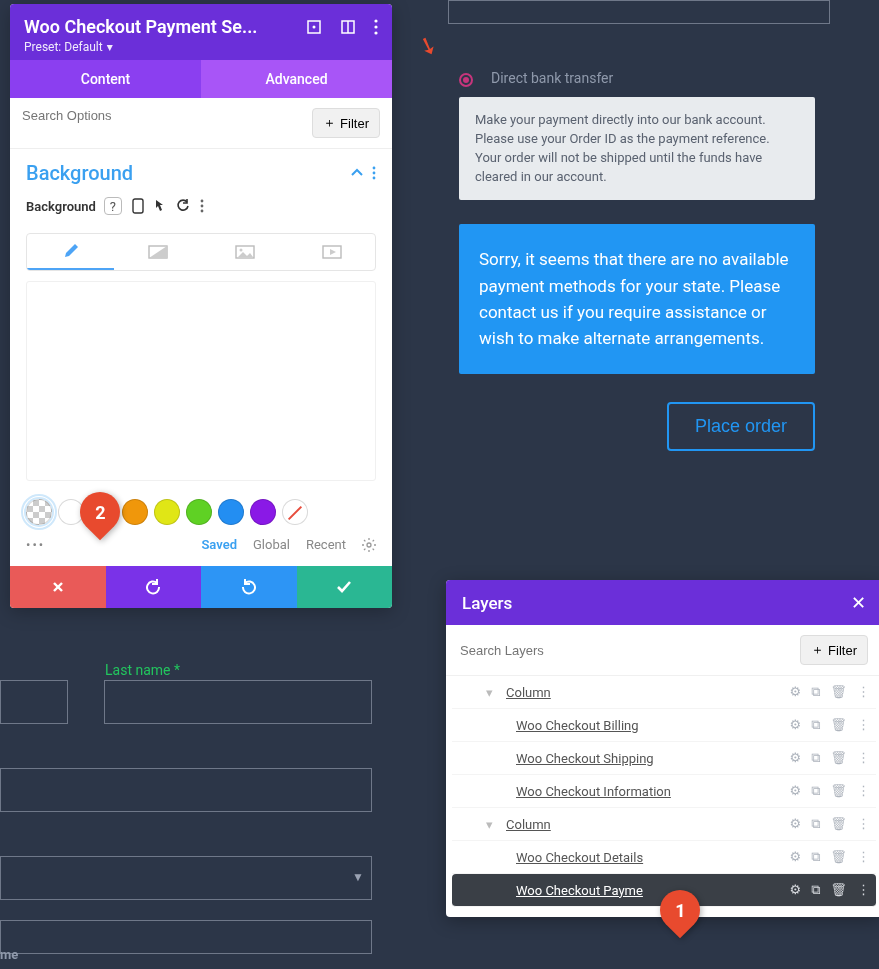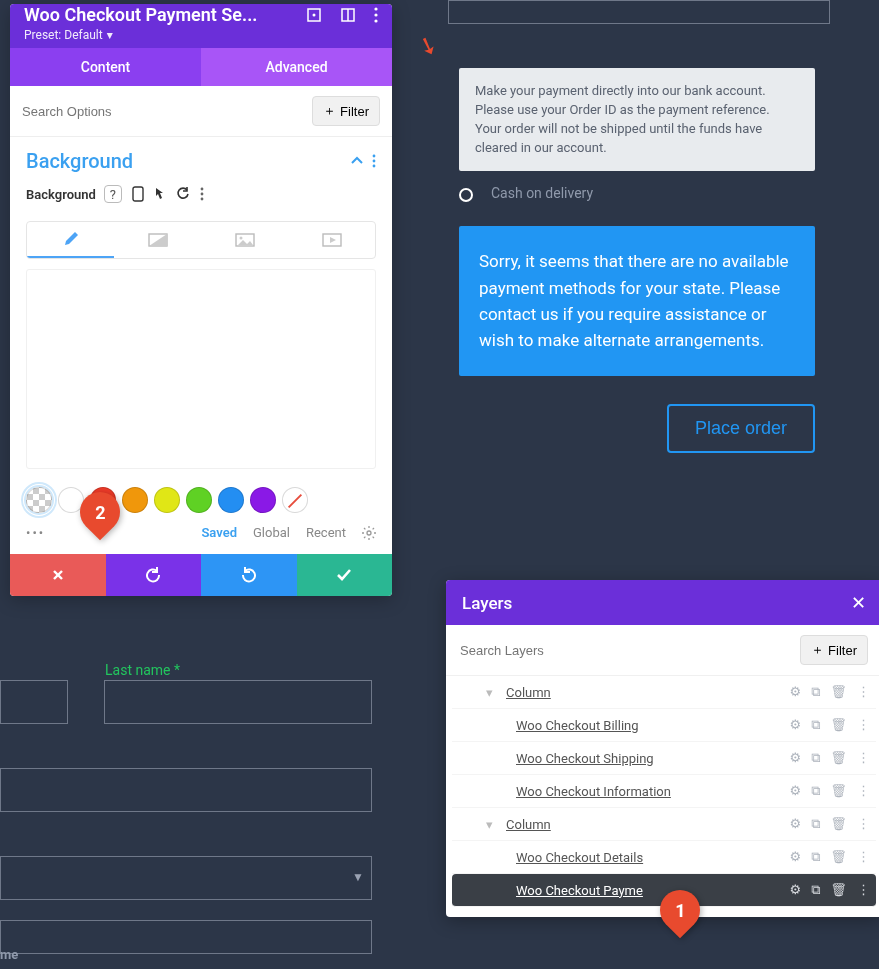--- a/index.html
+++ b/index.html
@@ -21,21 +21,21 @@
     width: 382px;
     background: #fff;
     border-radius: 4px;
     box-shadow: 0 4px 18px rgba(0,0,0,.25);
     overflow: hidden;
     z-index: 20;
   }
   .sp-header {
     background: #6b2fd9;
     color: #fff;
-    padding: 0 14px 6px;
+    padding: 12px 14px 6px;
   }
   .sp-title-row { display:flex; align-items:center; justify-content:space-between; }
   .sp-title { font-size: 18px; font-weight: 600; }
   .sp-head-icons { display:flex; gap:18px; }
   .sp-head-icons span { cursor:pointer; display:inline-flex; }
   .sp-preset { font-size: 12px; opacity:.9; margin-top:3px; display:flex; align-items:center; gap:4px; }
 
   .sp-tabs {
     display:flex;
     background:#a855f7;
@@ -47,21 +47,21 @@
     padding:11px 4px;
     font-size:14px;
     cursor:pointer;
     font-weight:500;
   }
   .sp-tabs .tab.active { background:#8b3ff0; }
 
   .sp-search-row {
     display:flex; gap:8px;
     padding:10px 12px;
-    align-items:center;
+    align-items:flex-start;
     border-bottom:1px solid #eee;
   }
   .sp-search-row input {
     flex:1; border:0; outline:0; font-size:13px; color:#888;
   }
   .btn-filter {
     background:#f1f1f1;
     border:1px solid #ddd;
     border-radius:4px;
     padding:5px 10px;
@@ -431,25 +431,25 @@
 
 <div class="callout-badge" style="left:80px; top:492px;">
     <span>2</span>
   </div>
 
 <div class="box-outline" style="left:448px; top:0; width:382px; height:24px;"></div>
 
 <div class="arrow-annot">➘</div>
 
 <div class="pay-methods">
+  <div class="pm-row">
+    <span class="pm-radio sel"></span>
+    <span>Direct bank transfer</span>
+  </div>
   <div class="pm-desc">Make your payment directly into our bank account. Please use your Order ID as the payment reference. Your order will not be shipped until the funds have cleared in our account.</div>
-  <div class="pm-row">
-    <span class="pm-radio hollow"></span>
-    <span>Cash on delivery</span>
-  </div>
   <div class="pm-notice">Sorry, it seems that there are no available payment methods for your state. Please contact us if you require assistance or wish to make alternate arrangements.</div>
   <button class="place-order">Place order</button>
 </div>
 
 <div class="lastname-label">Last name *</div>
 <div class="form-field" style="left:0; top:680px; width:68px; height:44px;"></div>
 <div class="form-field" style="left:104px; top:680px; width:268px; height:44px;"></div>
 <div class="form-field" style="left:0; top:768px; width:372px; height:44px;"></div>
 <div class="form-field" style="left:0; top:856px; width:372px; height:44px;"></div>
 <span class="caret-down" style="left:352px; top:870px;">▼</span>

